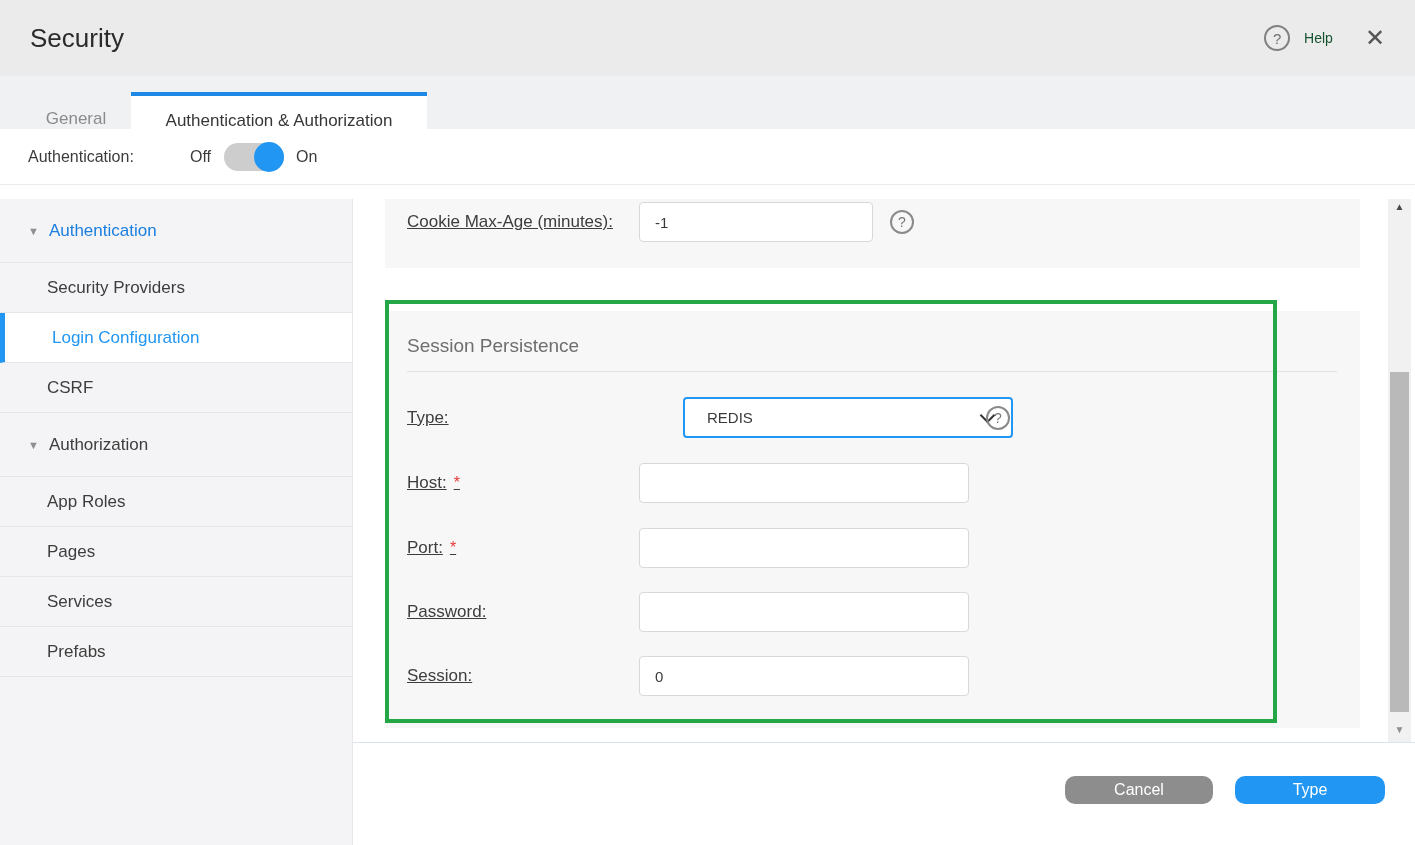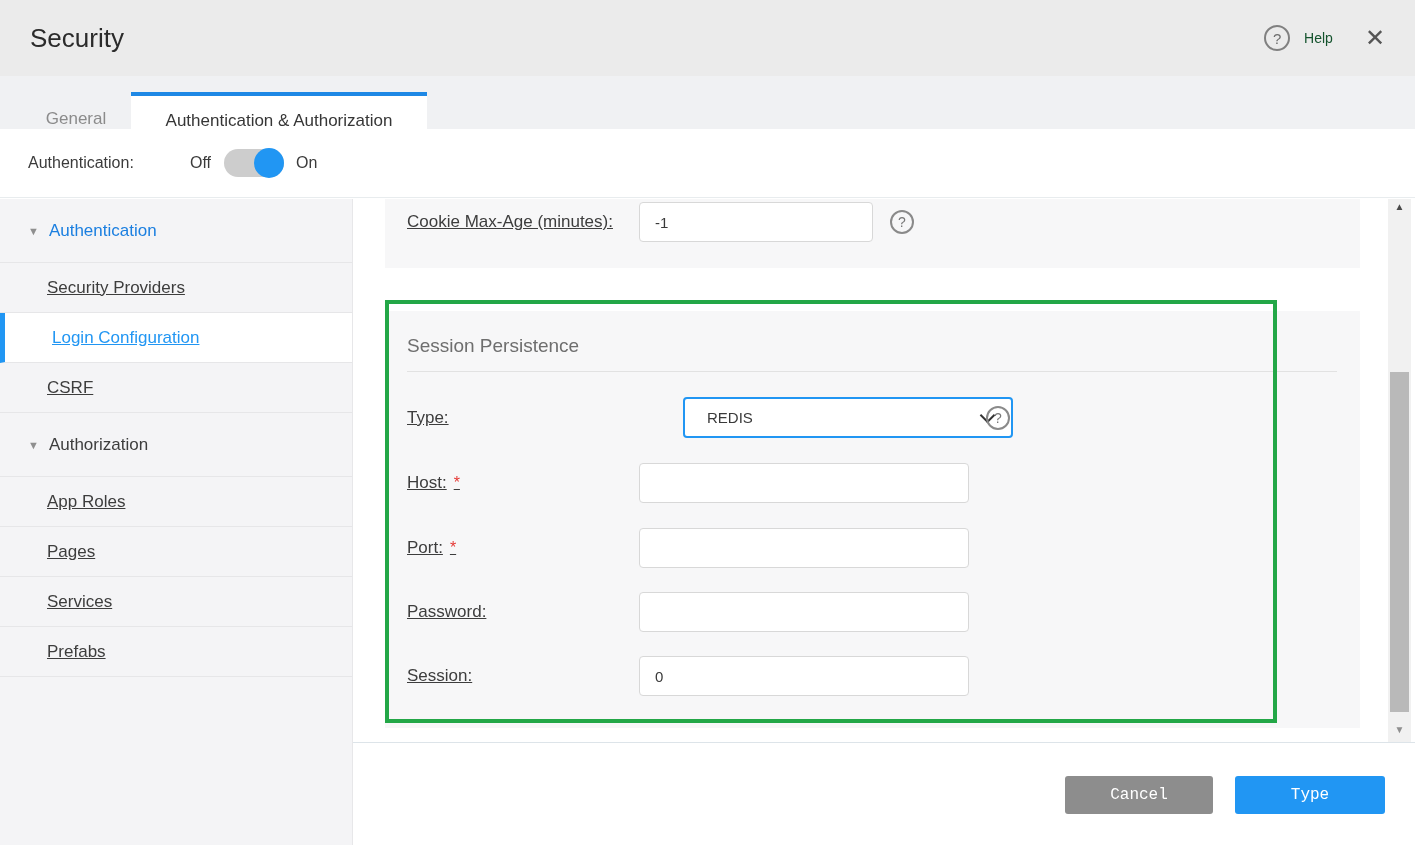--- a/index.html
+++ b/index.html
@@ -16,33 +16,33 @@
   .help-text { font-size:14px; color:#14532d; }
   .close-x { font-size:24px; color:#555; margin-left:18px; cursor:pointer; line-height:1; }
 
   
   .tabbar { position:absolute; left:0; top:76px; width:1415px; height:53px; background:#f0f1f3; }
   .tab { position:absolute; top:16px; height:53px; display:flex; align-items:center; justify-content:center; font-size:17px; }
   .tab-general { left:21px; width:110px; color:#8b8b8b; }
   .tab-active { left:131px; width:296px; background:#ffffff; border-top:4px solid #1e88e5; color:#363636; }
 
   
-  .toggle-row { position:absolute; left:0; top:129px; width:1415px; height:69px; background:#fff;
+  .toggle-row { position:absolute; left:0; top:129px; width:1415px; height:56px; background:#fff;
                 border-bottom:1px solid #e8ecee; display:flex; align-items:center; }
   .toggle-label { position:absolute; left:28px; font-size:16px; color:#3b3b3b; }
   .toggle-off { position:absolute; left:190px; font-size:16px; color:#3b3b3b; }
   .toggle-on { position:absolute; left:296px; font-size:16px; color:#3b3b3b; }
   .switch { position:absolute; left:224px; width:60px; height:28px; border-radius:14px; background:#cdcdcd; cursor:pointer; }
   .knob { position:absolute; right:0px; top:-1px; width:30px; height:30px; border-radius:50%; background:#2196f3; }
 
   
   .sidebar { position:absolute; left:0; top:199px; width:353px; height:646px; background:#f4f4f6; border-right:1px solid #e7e7e9; }
   .side-row { position:relative; display:flex; align-items:center; border-bottom:1px solid #e6e6e8; font-size:17px; color:#3d3d3d; cursor:pointer; }
   .side-header { height:64px; padding-left:28px; gap:10px; }
-  .side-item { height:50px; padding-left:47px;text-decoration:underline; }
+  .side-item { height:50px; padding-left:47px; }
   .side-header .tri { font-size:11px; color:#8f8f8f; }
   .blue-text { color:#1b7fe0; }
   .side-selected { background:#ffffff; border-left:5px solid #2196f3; padding-left:47px; color:#2196f3; }
 
   
   .scroll-area { position:absolute; left:353px; top:199px; width:1035px; height:543px; background:#fff; }
   .panel { position:absolute; background:#f7f7f8; }
   .panel1 { left:32px; top:0; width:975px; height:69px; }
   .panel2 { left:32px; top:112px; width:975px; height:417px; }
   .green-box { position:absolute; left:32px; top:101px; width:892px; height:423px;
@@ -66,22 +66,22 @@
                  align-items:center; justify-content:center; font-size:14px; color:#777; background:transparent; cursor:pointer; }
 
   
   .scrollbar { position:absolute; left:1388px; top:199px; width:23px; height:543px; background:#f1f1f1; }
   .sb-up { position:absolute; top:2px; left:0; width:23px; height:16px; text-align:center; font-size:10px; color:#4a4a4a; cursor:pointer; }
   .sb-down { position:absolute; bottom:2px; left:0; width:23px; height:16px; text-align:center; font-size:10px; color:#8f8f8f; cursor:pointer; }
   .sb-thumb { position:absolute; left:2px; top:173px; width:19px; height:340px; background:#b9b9b9; cursor:pointer; }
 
   
   .footer { position:absolute; left:353px; top:742px; width:1062px; height:103px; background:#fff; border-top:1px solid #dde4e9; }
-  .btn { position:absolute; top:33px; height:38px; border:none; border-radius:3px; color:#fff; font-size:16px;
-         font-family:Liberation Mono, monospace; cursor:pointer; }
+  .btn { position:absolute; top:33px; height:28px; border:none; border-radius:10px; color:#fff; font-size:16px;
+         font-family:Liberation Sans, sans-serif; cursor:pointer; }
   .btn-cancel { left:712px; width:148px; background:#8d8d8d; }
   .btn-save { left:882px; width:150px; background:#2196f3; }
 </style>
 </head>
 <body>
 
 <div class="canvas">
 
   <div class="header">
     <div class="title">Security</div>

